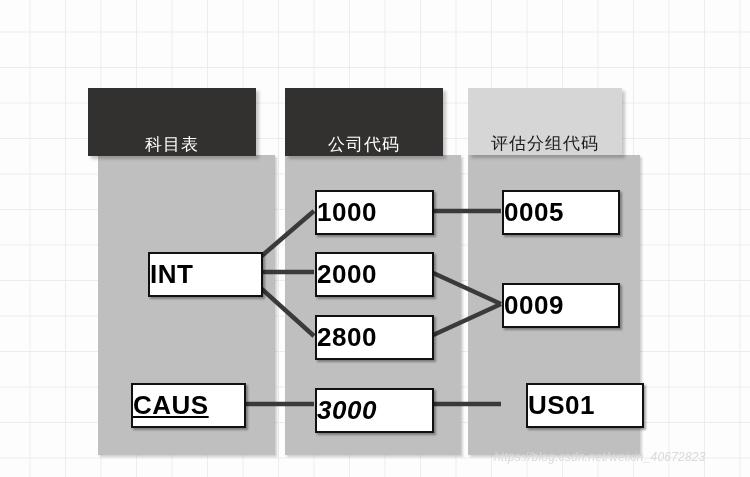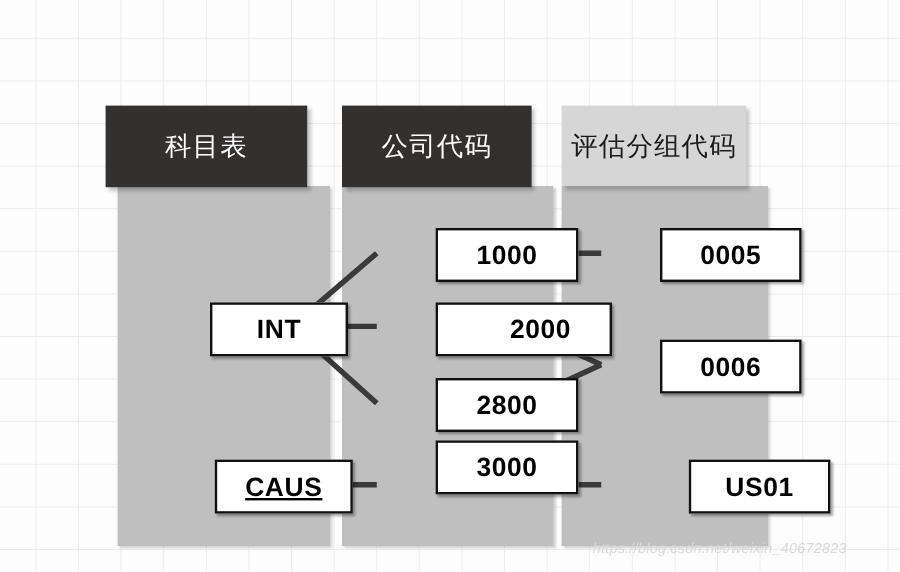--- a/index.html
+++ b/index.html
@@ -32,24 +32,24 @@
     box-shadow: 2px 2px 2px rgba(0,0,0,0.18);
   }
   #panel-0 { left: 98px;  top: 155px; width: 177px; height: 300px; }
   #panel-1 { left: 285px; top: 155px; width: 176px; height: 300px; }
   #panel-2 { left: 468px; top: 155px; width: 172px; height: 300px; }
 
   
   .header-box {
     position: absolute;
     display: flex;
-    align-items: center;
+    align-items: flex-end;
     justify-content: center;
     font-family: "DejaVu Sans", "Liberation Sans", sans-serif;
-    font-size: 22px;
+    font-size: 17px;
     letter-spacing: 1px;
     box-shadow: 3px 3px 3px rgba(0,0,0,0.22);
   }
   .header-dark {
     background: #333130;
     color: #ffffff;
   }
   .header-light {
     background: #d6d6d6;
     color: #1b1b1b;
@@ -65,30 +65,28 @@
     top: 0;
     width: 750px;
     height: 477px;
   }
 
   
   .node {
     position: absolute;
     display: flex;
     align-items: center;
-    justify-content: center;
     background: #ffffff;
     border: 2px solid #111111;
     color: #000000;
     font-family: "Liberation Sans", sans-serif;
     font-weight: bold;
-    font-size: 22px;
+    font-size: 26px;
     letter-spacing: 0.5px;
     box-shadow: 2px 2px 2px rgba(0,0,0,0.35);
-    margin-left: 48px;
   }
 
   
   #watermark {
     position: absolute;
     left: 494px;
     top: 450px;
     font-family: "Liberation Sans", sans-serif;
     font-size: 12px;
     color: #d9d9d9;
@@ -121,43 +119,43 @@
     <span>科目表</span>
   </div>
   <div class="header-box header-light" id="header-2">
     <span>评估分组代码</span>
   </div>
   <div class="header-box header-dark" id="header-1">
     <span>公司代码</span>
   </div>
 
   <div id="nodes">
-      <div class="node" style="left: 127px; top: 252px; width: 111px; height: 41px;">
+      <div class="node" style="left: 148px; top: 252px; width: 111px; height: 41px;">
         <span>INT</span>
       </div>
       <div class="node" style="left: 131px; top: 383px; width: 111px; height: 41px; text-decoration: underline;">
         <span>CAUS</span>
       </div>
       <div class="node" style="left: 315px; top: 190px; width: 115px; height: 41px;">
         <span>1000</span>
       </div>
-      <div class="node" style="left: 315px; top: 252px; width: 115px; height: 41px; padding-left: 28px;">
+      <div class="node" style="left: 315px; top: 252px; width: 115px; height: 41px;">
         <span>2000</span>
       </div>
       <div class="node" style="left: 315px; top: 315px; width: 115px; height: 41px;">
         <span>2800</span>
       </div>
-      <div class="node" style="left: 315px; top: 367px; width: 115px; height: 41px;">
+      <div class="node" style="left: 315px; top: 388px; width: 115px; height: 41px; font-style: italic;">
         <span>3000</span>
       </div>
       <div class="node" style="left: 502px; top: 190px; width: 114px; height: 41px;">
         <span>0005</span>
       </div>
       <div class="node" style="left: 502px; top: 283px; width: 114px; height: 41px;">
-        <span>0006</span>
+        <span>0009</span>
       </div>
       <div class="node" style="left: 526px; top: 383px; width: 114px; height: 41px;">
         <span>US01</span>
       </div>
     </div>
 
   <div id="watermark">https://blog.csdn.net/weixin_40672823</div>
 
 </div>
 

